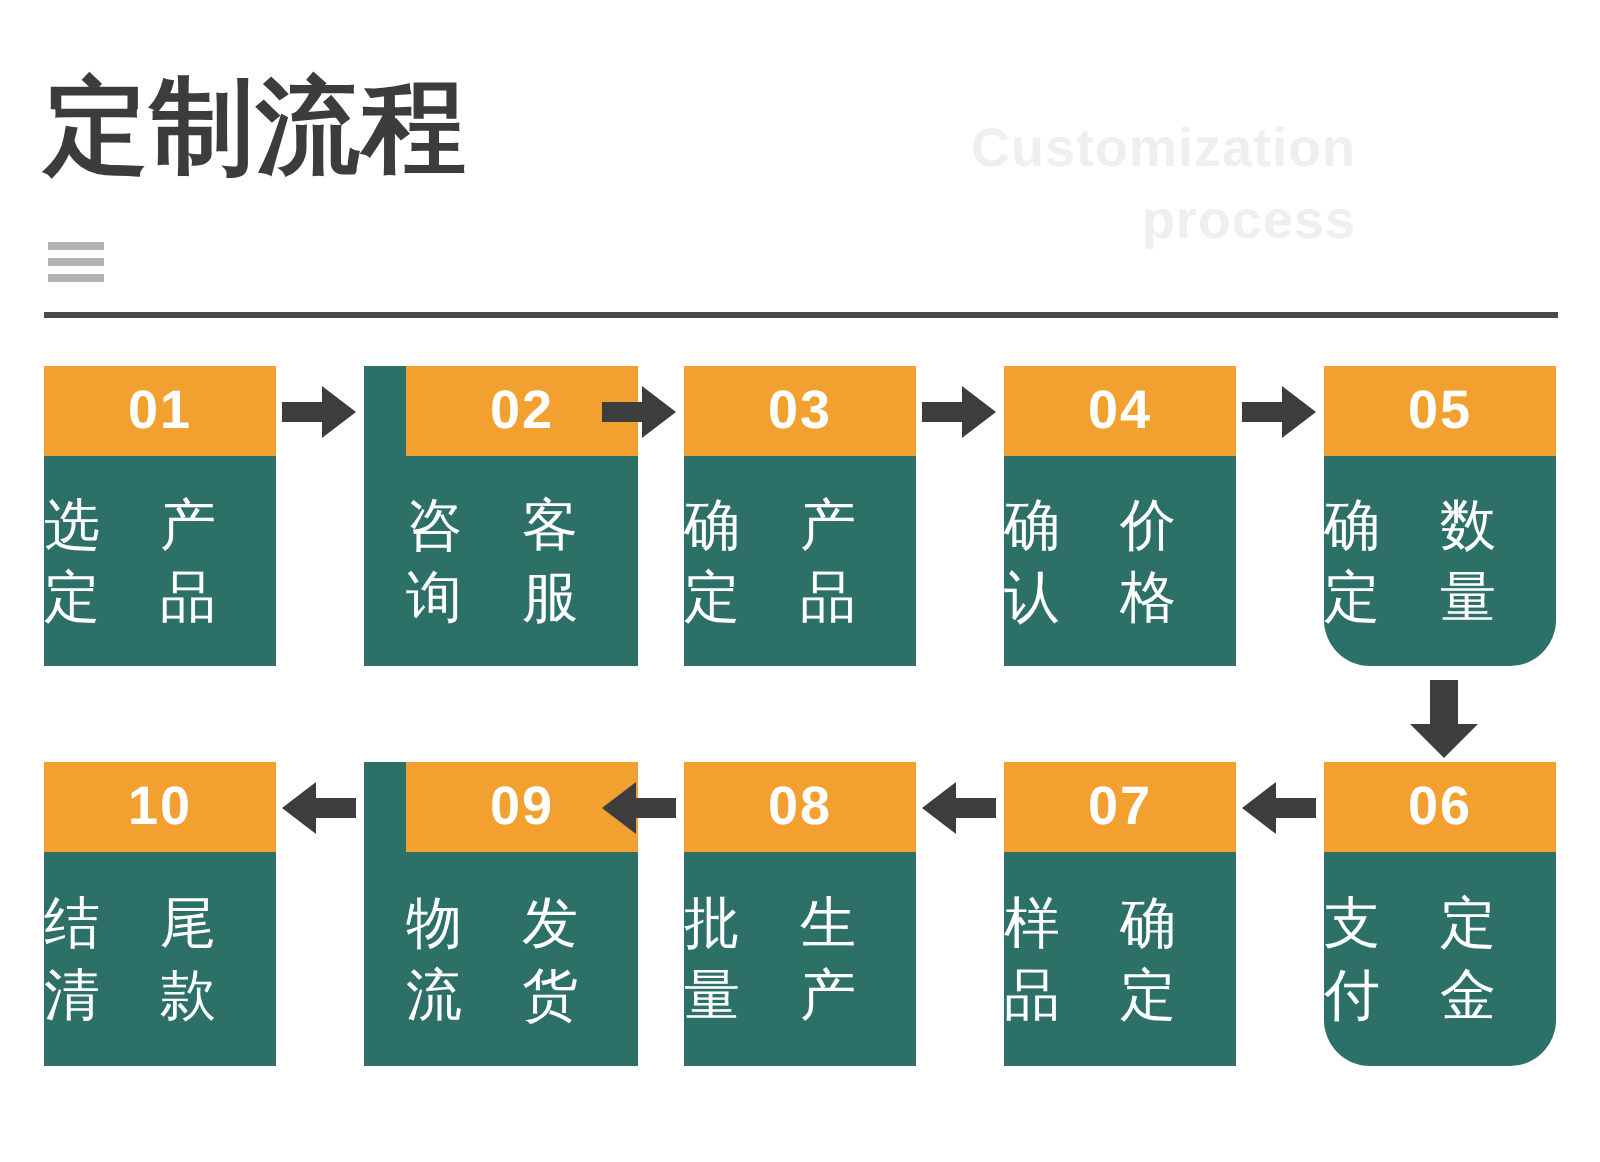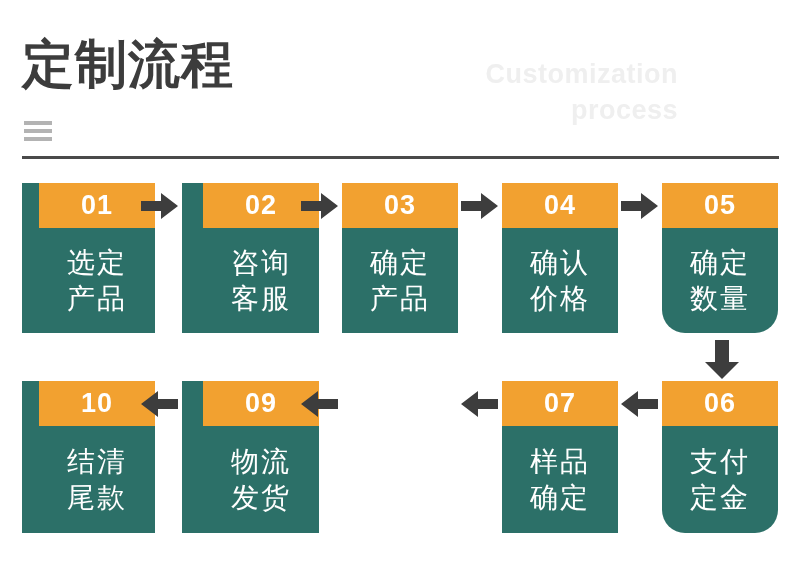--- a/index.html
+++ b/index.html
@@ -85,35 +85,35 @@
     align-items: center;
     justify-content: center;
     letter-spacing: 1px;
   }
   .step-label {
     height: 105px;
     color: #ffffff;
     font-size: 28px;
     font-weight: normal;
     display: flex;
-    flex-direction: column;
+    flex-direction: row;
     align-items: center;
     justify-content: center;
     line-height: 1.28;
     letter-spacing: 2px;
   }
   .step-label .lbl-line { display: block; }
 
   
   .row-1 { top: 183px; }
   .row-2 { top: 381px; }
   .row-1 .step-label { height: 105px; }
   .row-2 .step-label { height: 107px; }
 
-  .col-1 { left: 22px; padding-left: 17px; }
+  .col-1 { left: 22px; }
   .col-2 { left: 182px; padding-left: 21px; }
   .col-3 { left: 342px; }
   .col-4 { left: 502px; }
   .col-5 { left: 662px; border-radius: 23px; }
 
   
   .arrow {
     position: absolute;
     color: #3d3d3d;
     line-height: 1;
@@ -246,20 +246,27 @@
       <span class="lbl-line">发货</span>
     </div>
   </div>
 
   <div class="arrow arrow-h row-2 arrow-gap-2">
     <svg width="38" height="28" viewBox="0 0 38 28" aria-hidden="true">
       <path d="M37 9 H17 V1 L0 14 L17 27 V19 H37 Z" fill="#3d3d3d"></path>
     </svg>
   </div>
 
+  <div class="step-card row-2 col-3">
+    <div class="step-number">08</div>
+    <div class="step-label">
+      <span class="lbl-line">批量</span>
+      <span class="lbl-line">生产</span>
+    </div>
+  </div>
 
   <div class="arrow arrow-h row-2 arrow-gap-3">
     <svg width="38" height="28" viewBox="0 0 38 28" aria-hidden="true">
       <path d="M37 9 H17 V1 L0 14 L17 27 V19 H37 Z" fill="#3d3d3d"></path>
     </svg>
   </div>
 
   <div class="step-card row-2 col-4">
     <div class="step-number">07</div>
     <div class="step-label">

